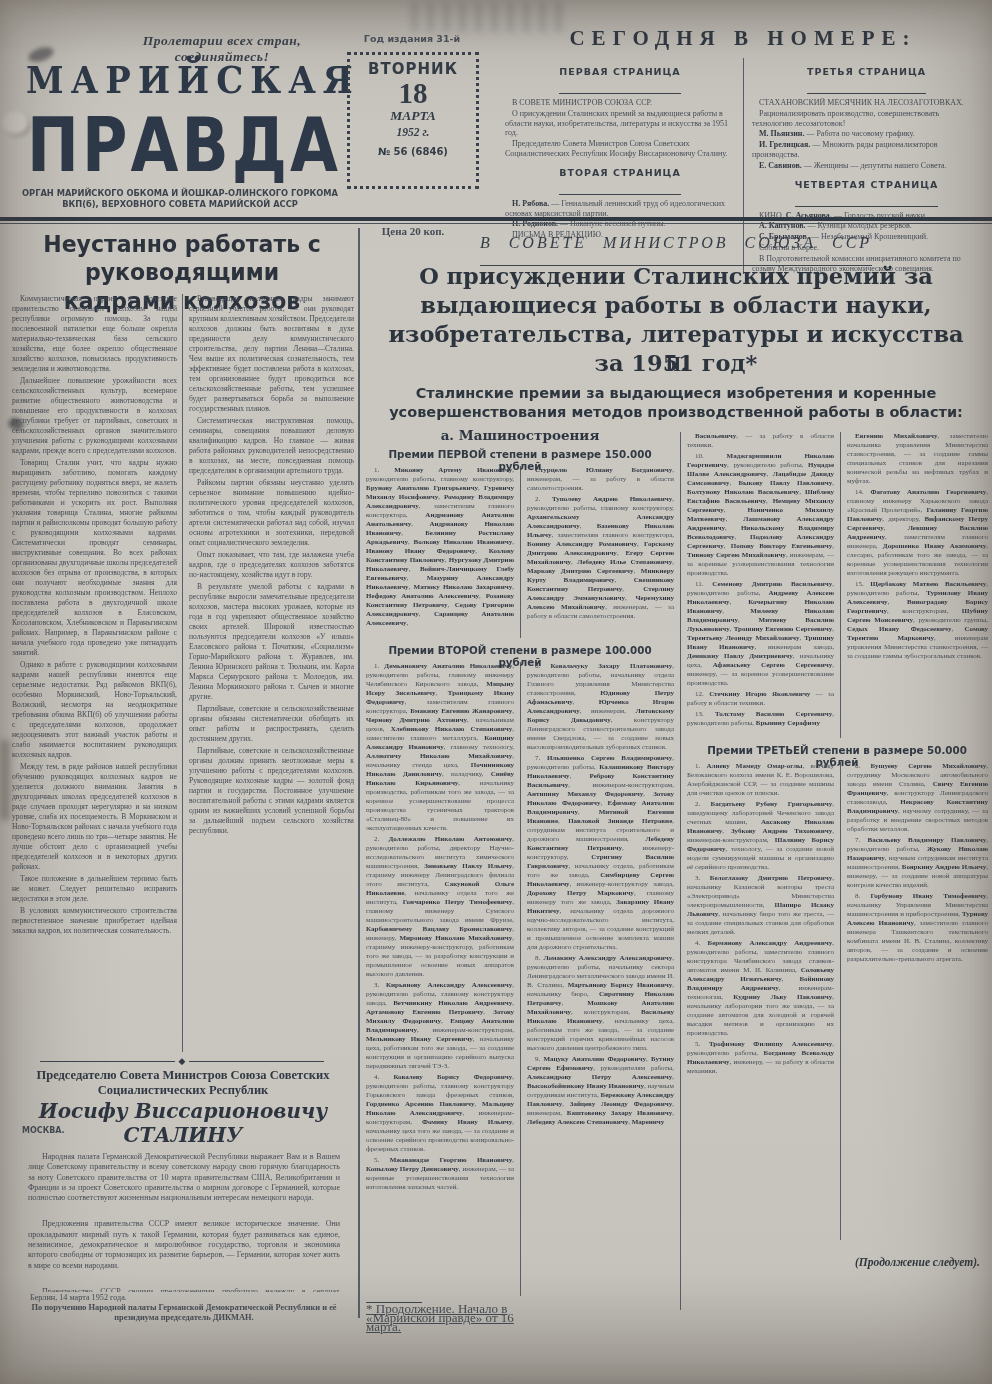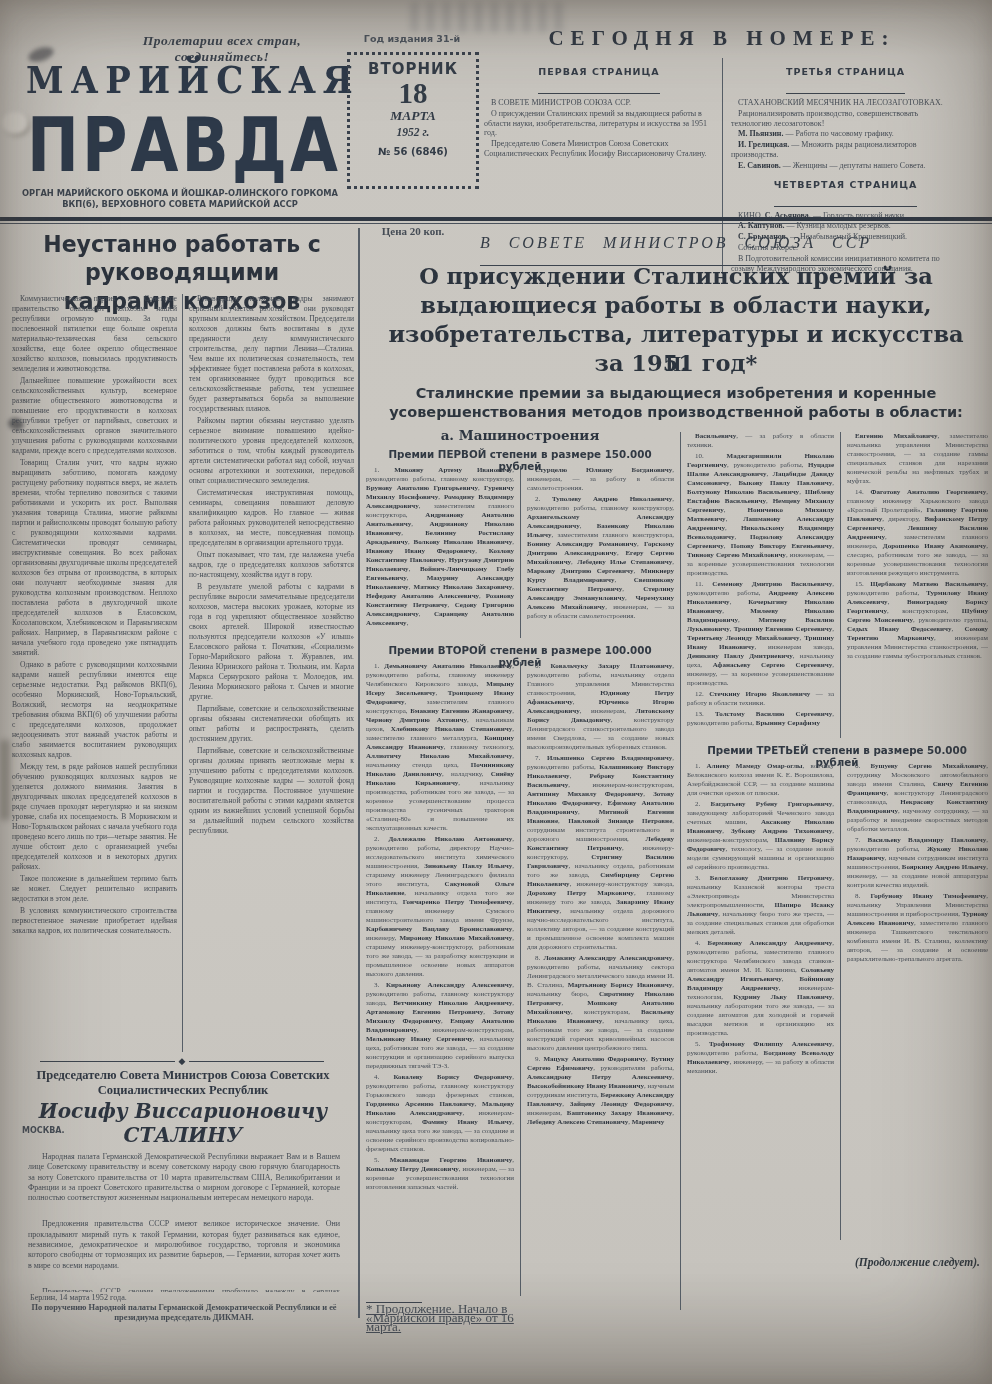--- a/index.html
+++ b/index.html
@@ -26,21 +26,21 @@
   .datebox{left:347px;top:52px;width:126px;height:126px;border:3px dotted #39414c;
            text-align:center;color:#333c47;padding-top:5px;}
   .db-wd{font-family:"DejaVu Sans",sans-serif;font-weight:700;font-size:15px;letter-spacing:1px;}
   .db-day{font-weight:700;font-size:29px;line-height:30px;}
   .db-mon{font-weight:700;font-style:italic;font-size:13.5px;}
   .db-yr{font-weight:700;font-style:italic;font-size:11.5px;margin-top:2px;}
   .db-no{font-family:"DejaVu Sans",sans-serif;font-weight:700;font-size:10px;margin-top:8px;}
   .price{left:347px;top:194px;width:132px;text-align:center;font-weight:700;font-size:11px;margin-top:31px;}
 
   
-  .today{left:476px;top:26px;width:492px;}
+  .today{left:497px;top:26px;width:492px;}
   .today-title{text-align:center;font-weight:700;font-size:21px;letter-spacing:7px;color:#2f3742;}
   .today-cols{display:flex;margin-top:7px;}
   .t-col{width:50%;padding:0 8px;box-sizing:border-box;}
   .t-col + .t-col{border-left:1px solid #565e67;}
   .t-hdr{text-align:center;margin:3px 0 4px;}
   .t-hdr span{display:inline-block;font-family:"DejaVu Sans",sans-serif;font-weight:700;
               font-size:9.5px;letter-spacing:1px;border-bottom:1.5px solid #3c444e;padding-bottom:16px;color:#353d47;}
   .t-item{font-size:8px;line-height:9.8px;text-align:left;text-indent:7px;margin-bottom:1px;}
 
   
@@ -145,20 +145,26 @@
   <div class="abs today">
     <div class="today-title">СЕГОДНЯ В НОМЕРЕ:</div>
     <div class="today-cols">
       <div class="t-col">
           <div class="t-sec">
             <div class="t-hdr"><span>ПЕРВАЯ СТРАНИЦА</span></div>
             <div class="t-item">В СОВЕТЕ МИНИСТРОВ СОЮЗА ССР.</div>
             <div class="t-item">О присуждении Сталинских премий за выдающиеся работы в области науки, изобретательства, литературы и искусства за 1951 год.</div>
             <div class="t-item">Председателю Совета Министров Союза Советских Социалистических Республик Иосифу Виссарионовичу Сталину.</div>
           </div>
+          <div class="t-sec">
+            <div class="t-hdr"><span>ВТОРАЯ СТРАНИЦА</span></div>
+            <div class="t-item"><b>Н. Рябова.</b> — Гениальный ленинский труд об идеологических основах марксистской партии.</div>
+            <div class="t-item"><b>Н. Родионов.</b> — Накануне весенней путины.</div>
+            <div class="t-item">ПИСЬМА В РЕДАКЦИЮ.</div>
+          </div>
         </div>
       <div class="t-col">
           <div class="t-sec">
             <div class="t-hdr"><span>ТРЕТЬЯ СТРАНИЦА</span></div>
             <div class="t-item">СТАХАНОВСКИЙ МЕСЯЧНИК НА ЛЕСОЗАГОТОВКАХ.</div>
             <div class="t-item">Рационализировать производство, совершенствовать технологию лесозаготовок!</div>
             <div class="t-item"><b>М. Пьянзин.</b> — Работа по часовому графику.</div>
             <div class="t-item"><b>И. Грелицкая.</b> — Множить ряды рационализаторов производства.</div>
             <div class="t-item"><b>Е. Савинов.</b> — Женщины — депутаты нашего Совета.</div>
           </div>
@@ -193,22 +199,22 @@
         <p>Коммунистическая партия и Советское правительство оказывают колхозам нашей республики огромную помощь. За годы послевоенной пятилетки еще больше окрепла материально-техническая база сельского хозяйства, еще более окрепло общественное хозяйство колхозов, повысилась продуктивность земледелия и животноводства.</p>
         <p>Дальнейшее повышение урожайности всех сельскохозяйственных культур, всемерное развитие общественного животноводства и повышение его продуктивности в колхозах республики требует от партийных, советских и сельскохозяйственных органов значительного улучшения работы с руководящими колхозными кадрами, прежде всего с председателями колхозов.</p>
         <p>Товарищ Сталин учит, что кадры нужно выращивать заботливо, помогать каждому растущему работнику подняться вверх, не жалеть времени, чтобы терпеливо повозиться с такими работниками и ускорить их рост. Выполняя указания товарища Сталина, многие райкомы партии и райисполкомы проводят большую работу с руководящими колхозными кадрами. Систематически проводят семинары, инструктивные совещания. Во всех районах организованы двухгодичные школы председателей колхозов без отрыва от производства, в которых они получают необходимые знания для руководства колхозным производством. Неплохо поставлена работа в двухгодичной школе председателей колхозов в Еласовском, Косолаповском, Хлебниковском и Параньгинском районах. Например, в Параньгинском районе с начала учебного года проведено уже пятнадцать занятий.</p>
         <p>Однако в работе с руководящими колхозными кадрами нашей республики имеются еще серьезные недостатки. Ряд райкомов ВКП(б), особенно Моркинский, Ново-Торъяльский, Волжский, несмотря на неоднократные требования обкома ВКП(б) об улучшении работы с председателями колхозов, продолжает недооценивать этот важный участок работы и слабо занимается воспитанием руководящих колхозных кадров.</p>
         <p>Между тем, в ряде районов нашей республики обучению руководящих колхозных кадров не уделяется должного внимания. Занятия в двухгодичных школах председателей колхозов в ряде случаев проходят нерегулярно и на низком уровне, слаба их посещаемость. В Моркинском и Ново-Торъяльском районах с начала учебного года проведено всего лишь по три—четыре занятия. Не лучше обстоит дело с организацией учебы председателей колхозов и в некоторых других районах.</p>
         <p>Такое положение в дальнейшем терпимо быть не может. Следует решительно исправить недостатки в этом деле.</p>
         <p>В условиях коммунистического строительства первостепенное значение приобретает идейная закалка кадров, их политическая сознательность.</p>
       </div>
     <div class="e-col">
         <p>Руководящие колхозные кадры занимают серьезный участок работы, — они руководят крупным коллективным хозяйством. Председатели колхозов должны быть воспитаны в духе преданности делу коммунистического строительства, делу партии Ленина—Сталина. Чем выше их политическая сознательность, тем эффективнее будет поставлена работа в колхозах, тем организованнее будут проводиться все сельскохозяйственные работы, тем успешнее будет развертываться борьба за выполнение государственных планов.</p>
+        <p>Систематическая инструктивная помощь, семинары, совещания повышают деловую квалификацию кадров. Но главное — живая работа районных руководителей непосредственно в колхозах, на месте, повседневная помощь председателям в организации артельного труда.</p>
         <p>Райкомы партии обязаны неустанно уделять серьезное внимание повышению идейно-политического уровня председателей колхозов, заботиться о том, чтобы каждый руководитель артели систематически работал над собой, изучал основы агротехники и зоотехники, передовой опыт социалистического земледелия.</p>
-        <p>Систематическая инструктивная помощь, семинары, совещания повышают деловую квалификацию кадров. Но главное — живая работа районных руководителей непосредственно в колхозах, на месте, повседневная помощь председателям в организации артельного труда.</p>
         <p>Опыт показывает, что там, где налажена учеба кадров, где о председателях колхозов заботятся по-настоящему, хозяйства идут в гору.</p>
         <p>В результате умелой работы с кадрами в республике выросли замечательные председатели колхозов, мастера высоких урожаев, которые из года в год укрепляют общественное хозяйство своих артелей. Широкой известностью пользуются председатели колхозов «У илыш» Еласовского района т. Початкин, «Социализм» Горно-Марийского района т. Журавлев, им. Ленина Юринского района т. Тюлькин, им. Карла Маркса Сернурского района т. Молоедов, им. Ленина Моркинского района т. Сычев и многие другие.</p>
         <p>Партийные, советские и сельскохозяйственные органы обязаны систематически обобщать их опыт работы и распространять, сделать достоянием других.</p>
         <p>Партийные, советские и сельскохозяйственные органы должны принять неотложные меры к улучшению работы с председателями колхозов. Руководящие колхозные кадры — золотой фонд партии и государства. Постоянное улучшение воспитательной работы с этими кадрами является одним из важнейших условий успешной борьбы за дальнейший подъем сельского хозяйства республики.</p>
       </div>
   </div>
 
   <div class="abs dia">
     <span class="l"></span>
       <span class="d">◆</span>

